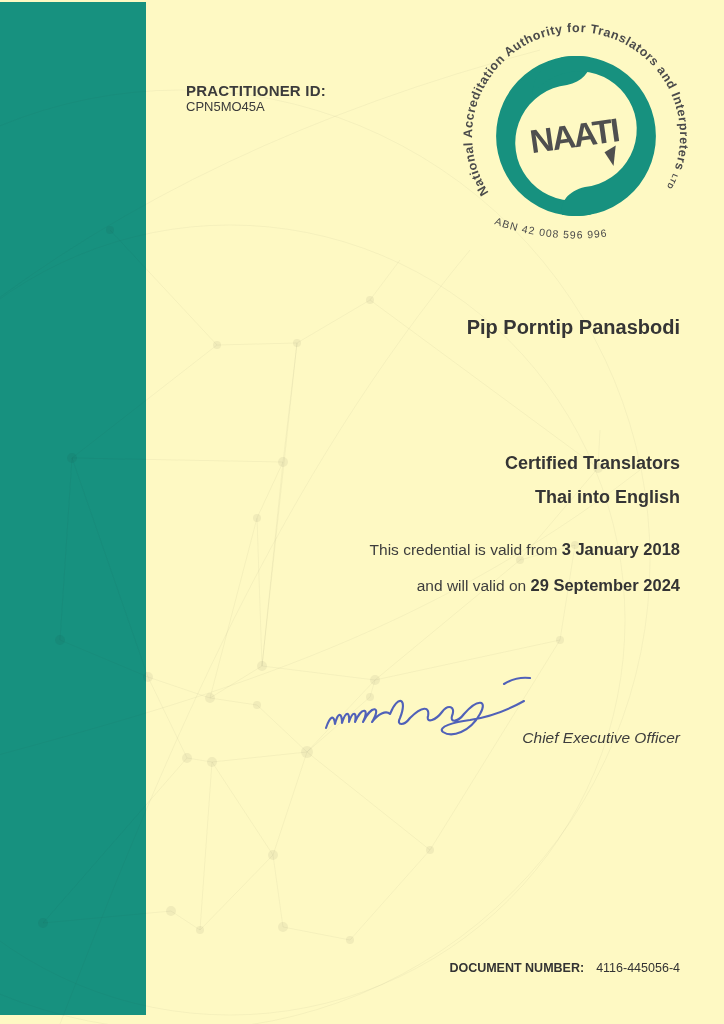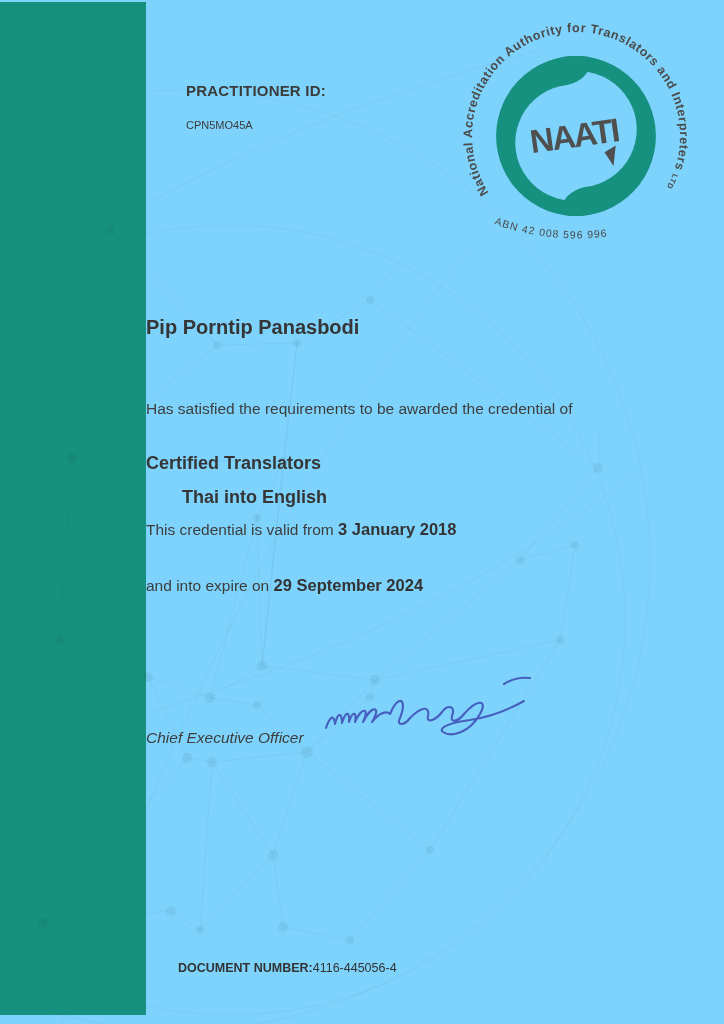--- a/index.html
+++ b/index.html
@@ -1,45 +1,45 @@
 <!DOCTYPE html>
 <html><head>
 <meta charset="utf-8">
 <style>
   html,body{margin:0;padding:0;background:#ffffff;}
   .page{
     position:relative;
     width:724px;height:1024px;
-    background:#7dd3fc;
+    background:#fef9c3;
     overflow:hidden;
     font-family:"Liberation Sans",sans-serif;
     color:#3a3a3a;
   }
   .teal-bar{
     position:absolute;left:0;top:2px;width:146px;height:1013px;
     background:#17917F;
   }
   .bg-net{position:absolute;left:0;top:0;width:724px;height:1024px;pointer-events:none;}
   .logo-wrap{position:absolute;left:450px;top:10px;width:252px;height:252px;}
   .practitioner{position:absolute;left:186px;top:82px;}
   .practitioner .plabel{font-weight:bold;font-size:15px;letter-spacing:.2px;color:#3b3b3b;}
-  .practitioner .pid{margin-top:20px;font-size:11px;color:#3b3b3b;}
-  .main-col{position:absolute;left:146px;top:0;width:534px;text-align:left;}
+  .practitioner .pid{font-size:13px;color:#3b3b3b;}
+  .main-col{position:absolute;left:146px;top:0;width:534px;text-align:right;}
   .recipient{position:absolute;top:316px;left:0;width:100%;font-size:20px;font-weight:bold;color:#353535;}
   .statement{position:absolute;top:400px;left:0;width:100%;font-size:15.5px;color:#3d3d3d;}
   .cred-title{position:absolute;top:453px;left:0;width:100%;font-size:18px;font-weight:bold;color:#353535;}
-  .cred-lang{position:absolute;top:487px;left:0;width:100%;font-size:18px;font-weight:bold;color:#353535;padding-left:36px;}
-  .valid-line{position:absolute;top:520px;left:0;width:100%;font-size:15.5px;color:#3d3d3d;}
+  .cred-lang{position:absolute;top:487px;left:0;width:100%;font-size:18px;font-weight:bold;color:#353535;}
+  .valid-line{position:absolute;top:540px;left:0;width:100%;font-size:15.5px;color:#3d3d3d;}
   .expire-line{position:absolute;top:576px;left:0;width:100%;font-size:15.5px;color:#3d3d3d;}
   .valid-line b,.expire-line b{font-size:16.5px;color:#333;}
   .sig-wrap{position:absolute;left:312px;top:668px;width:240px;height:84px;}
   .ceo-title{position:absolute;top:729px;left:0;width:100%;font-style:italic;font-size:15.5px;color:#3d3d3d;}
   .doc-number{position:absolute;top:961px;left:0;width:100%;font-size:12.5px;color:#333;}
   .doc-number .dlabel{font-weight:bold;margin-left:32px;}
-  .doc-number .dvalue{margin-left:0;}
+  .doc-number .dvalue{margin-left:12px;}
 </style>
 </head>
 <body>
 
 <div class="page">
 
   <div class="teal-bar"></div>
 
   <svg class="bg-net" viewBox="0 0 724 1024" xmlns="http://www.w3.org/2000/svg">
     <g stroke="rgba(40,40,40,0.045)" stroke-width="1" fill="none">
@@ -112,25 +112,24 @@
       </text>
 
       <text font-size="10.5" letter-spacing="1" fill="#4b4b4b" font-family="Liberation Sans, sans-serif">
         <textPath href="#abnPath">ABN 42 008 596 996</textPath>
       </text>
     </svg>
   </div>
 
   <div class="main-col" style="height:1024px;">
     <div class="recipient">Pip Porntip Panasbodi</div>
-    <div class="statement">Has satisfied the requirements to be awarded the credential of</div>
     <div class="cred-title">Certified Translators</div>
     <div class="cred-lang">Thai into English</div>
     <div class="valid-line"><span>This credential is valid from </span><b>3 January 2018</b></div>
-    <div class="expire-line"><span>and into expire on </span><b>29 September 2024</b></div>
+    <div class="expire-line"><span>and will valid on </span><b>29 September 2024</b></div>
     <div class="ceo-title">Chief Executive Officer</div>
     <div class="doc-number"><span class="dlabel">DOCUMENT NUMBER:</span><span class="dvalue">4116-445056-4</span></div>
   </div>
 
   <div class="sig-wrap">
     <svg viewBox="0 0 240 84" width="240" height="84" xmlns="http://www.w3.org/2000/svg">
       <g stroke="#4255B8" stroke-width="2.1" fill="none" stroke-linecap="round" stroke-linejoin="round" opacity="0.92">
         <path d="M 14 60
                  C 18 48, 22 46, 23 56
                  C 26 44, 30 44, 30 55

